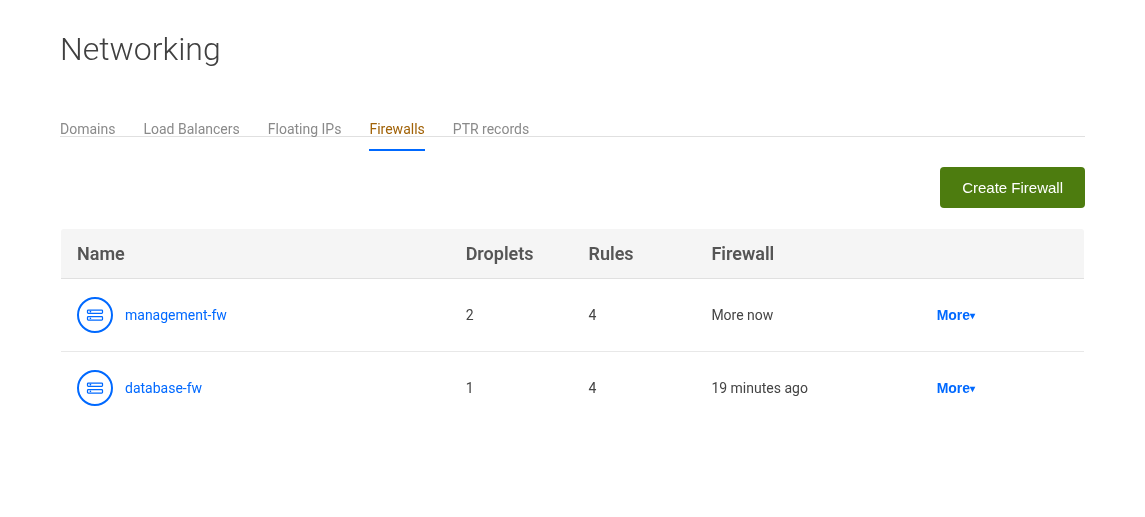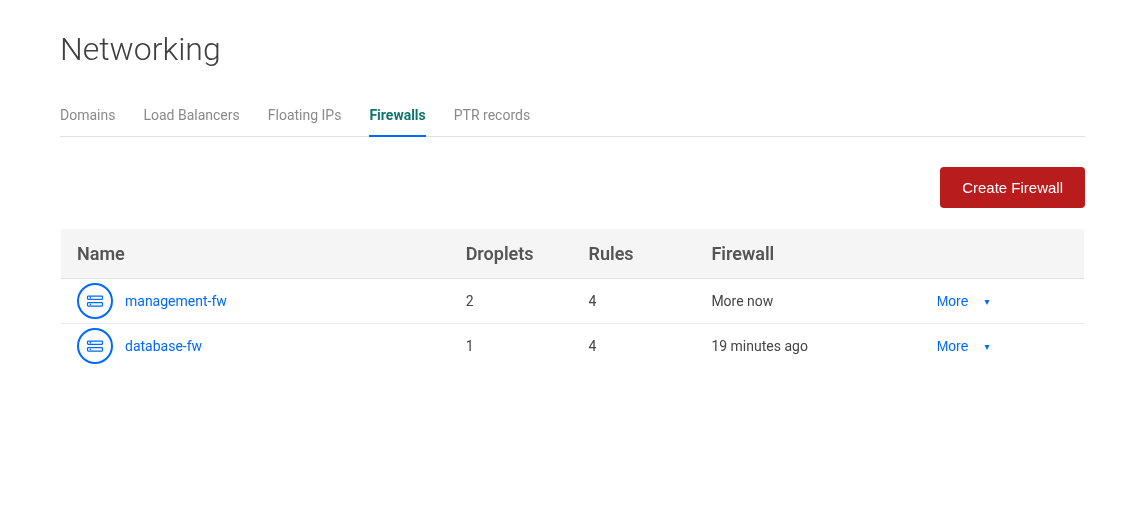--- a/index.html
+++ b/index.html
@@ -28,34 +28,34 @@
       margin-bottom: 30px;
     }
     .tab-item {
       padding: 10px 0 12px 0;
       font-size: 14px;
       color: #8a8a8a;
       cursor: pointer;
       border-bottom: 2px solid transparent;
       text-decoration: none;
       position: relative;
-      top: 1px;
+      top: 15px;
     }
     .tab-item.active {
-      color: #0f766e;
+      color: #a16207;
       border-bottom: 2px solid #0069ff;
-      font-weight: 700;
+      font-weight: 400;
     }
     .toolbar {
       display: flex;
       justify-content: flex-end;
       margin-bottom: 20px;
     }
     .create-btn {
-      background: #b91c1c;
+      background: #4d7c0f;
       color: #fff;
       border: none;
       border-radius: 4px;
       padding: 12px 22px;
       font-size: 15px;
       font-weight: 500;
       cursor: pointer;
     }
     .fw-table {
       width: 100%;
@@ -69,21 +69,21 @@
     }
     .fw-table th {
       text-align: left;
       padding: 14px 16px;
       font-size: 18px;
       font-weight: 600;
       color: #555;
       border-bottom: 1px solid #e0e0e0;
     }
     .fw-table td {
-      padding: 4px 16px;
+      padding: 18px 16px;
       border-bottom: 1px solid #e8e8e8;
       font-size: 14px;
       color: #444;
       vertical-align: middle;
     }
     .fw-table tbody tr:last-child td { border-bottom: none; }
     .fw-name-cell {
       display: flex;
       align-items: center;
       gap: 12px;
@@ -106,24 +106,24 @@
       color: #0069ff;
       text-decoration: none;
       font-size: 14px;
     }
     .more-btn {
       color: #0069ff;
       background: none;
       border: none;
       cursor: pointer;
       font-size: 14px;
-      font-weight: 400;
-      display: flex;
-      align-items: center;
-      gap: 16px;
+      font-weight: 700;
+      display: flex;
+      align-items: center;
+      gap: 0;
     }
     .chevron-down {
       font-size: 10px;
       margin-top: 1px;
     }
     .col-name { width: 38%; }
     .col-droplets { width: 12%; }
     .col-rules { width: 12%; }
     .col-created { width: 22%; }
     .col-action { width: 16%; text-align: right; }

